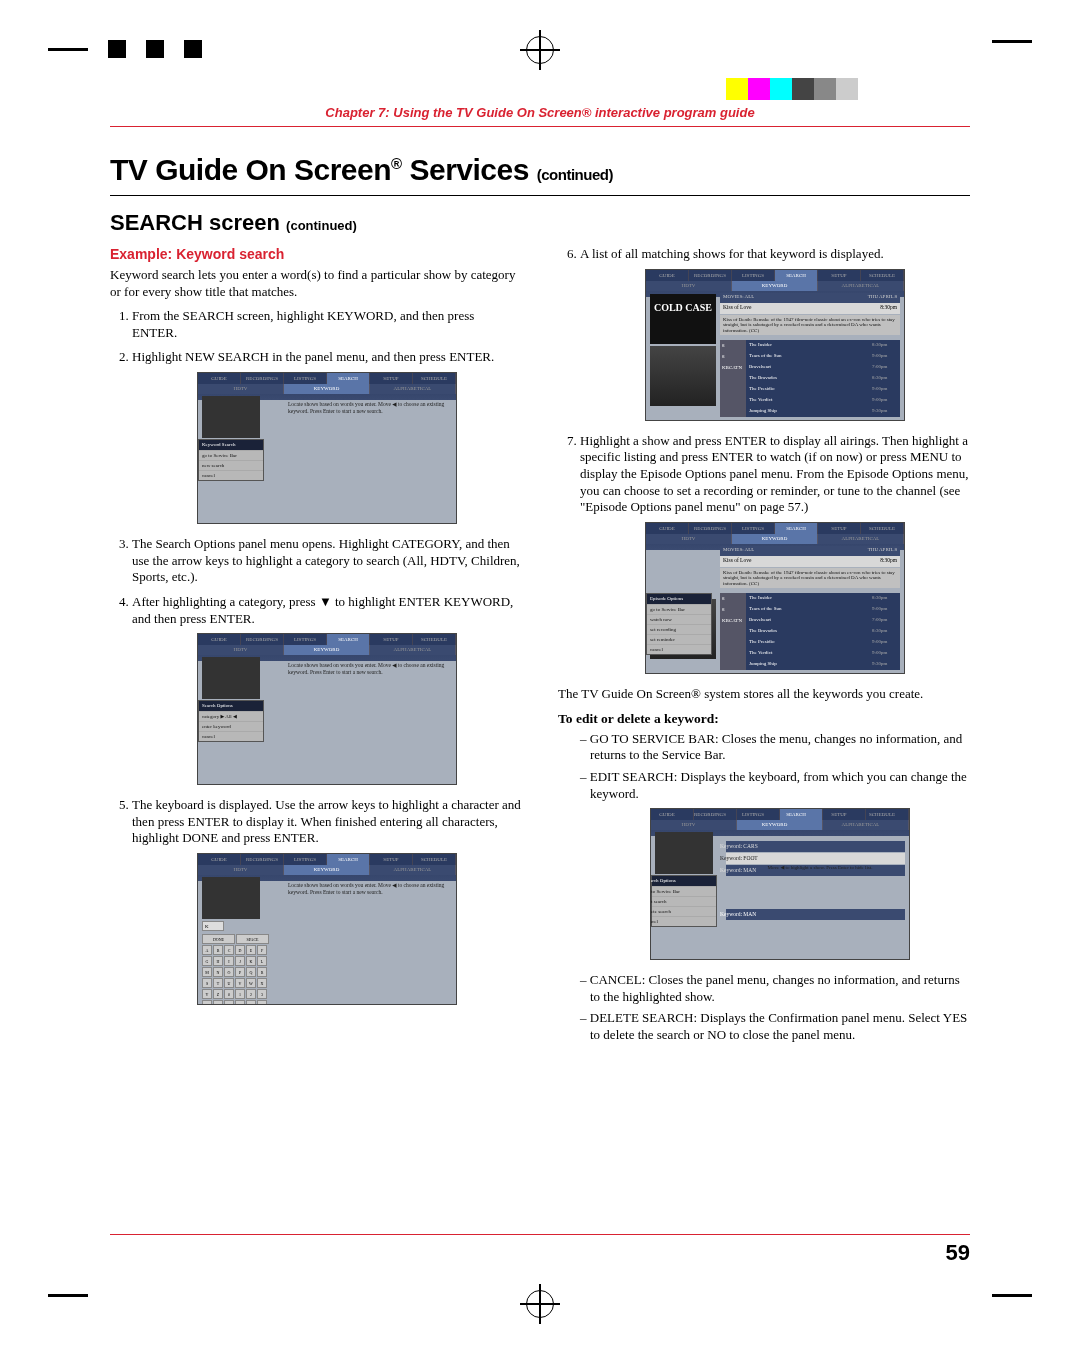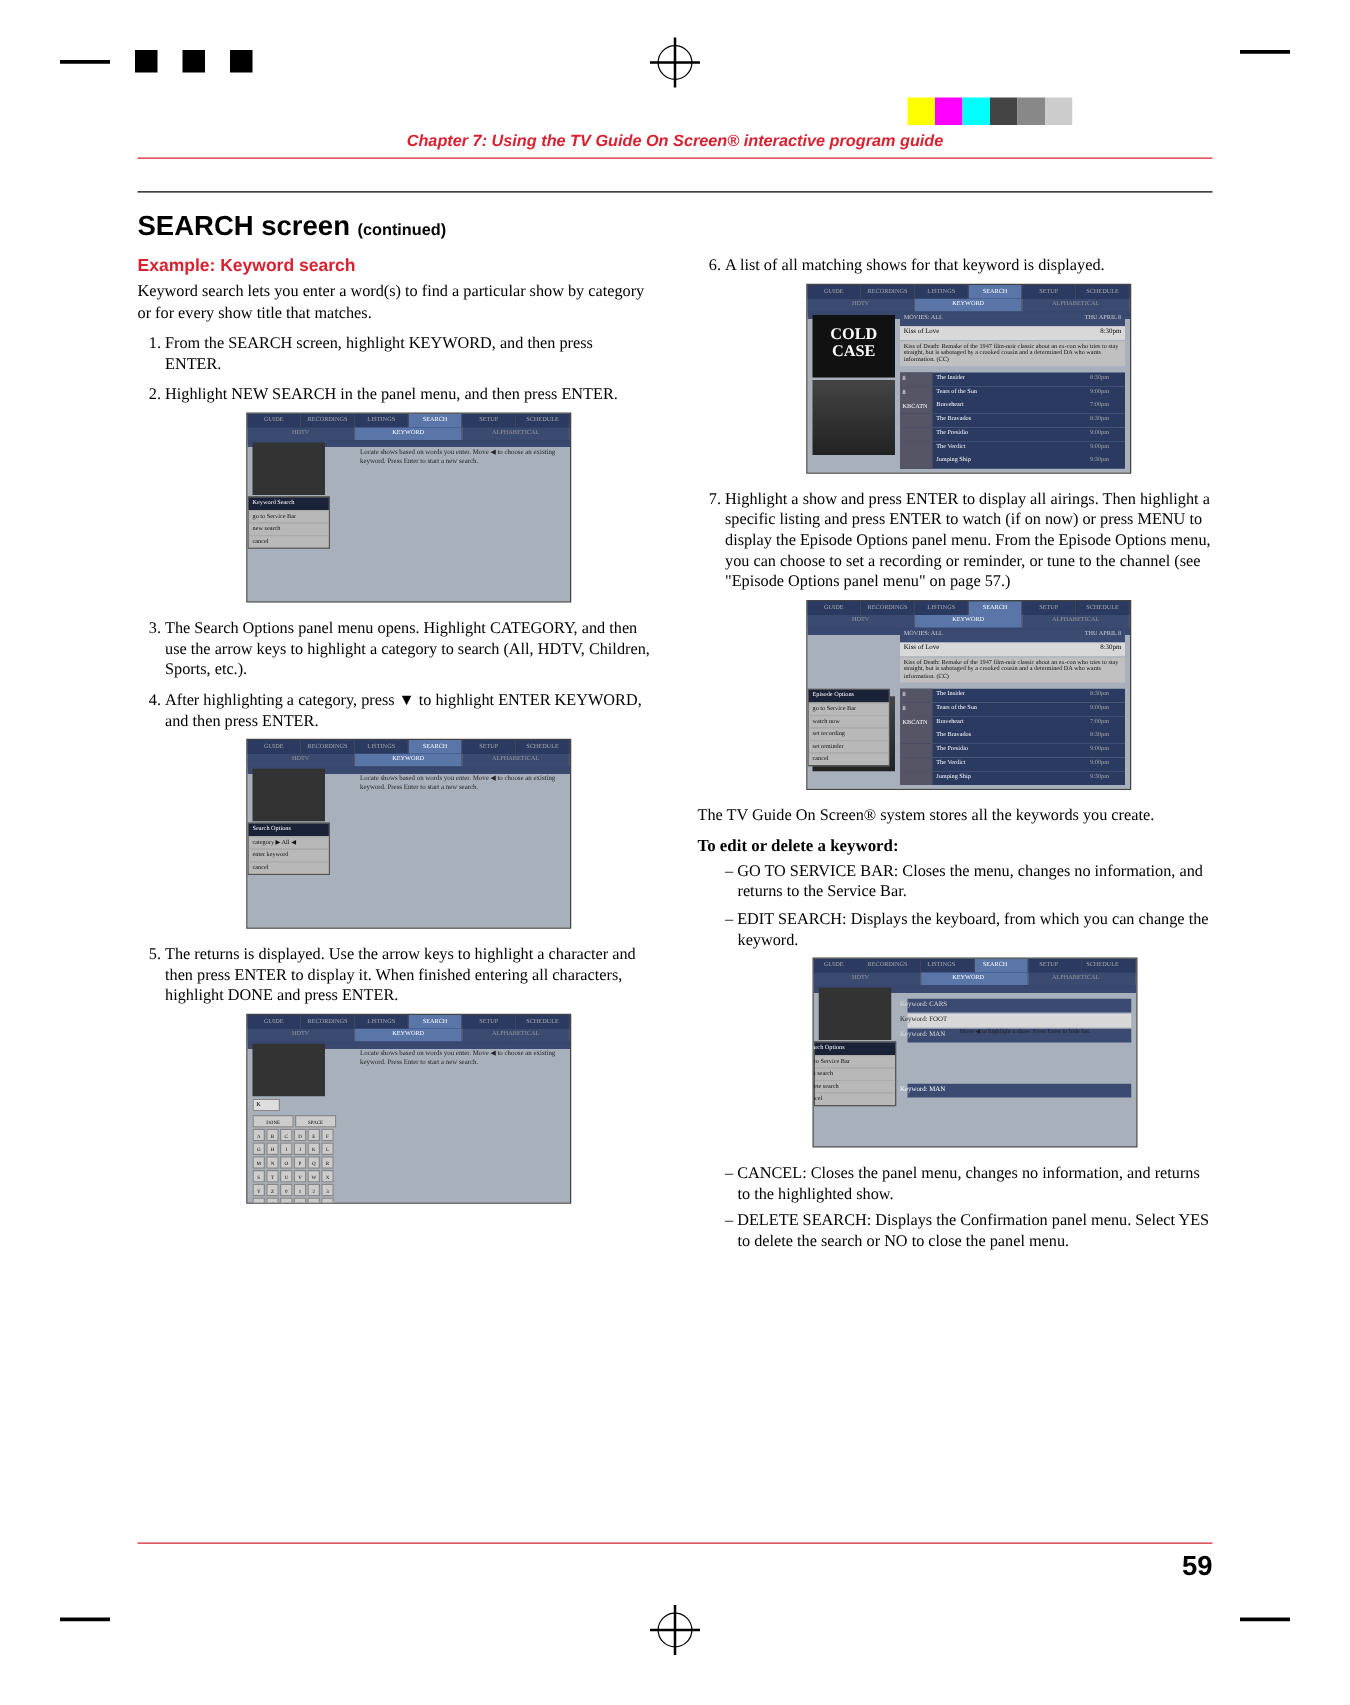--- a/index.html
+++ b/index.html
@@ -129,21 +129,21 @@
     .ss-keyrow{display:flex;gap:1px;margin-bottom:1px;}
     .ss-key{width:10px;height:10px;background:#ccc;border:0.5px solid #888;font-size:4px;text-align:center;line-height:10px;}
     .ss-wide{width:33px;}
     .ss-results .ss-listrow{position:absolute;left:74px;right:4px;height:11px;background:#2a3a60;display:flex;align-items:center;font-size:5px;}
     .ss-listrow .ch{width:26px;background:#556;color:#fff;height:100%;line-height:11px;padding-left:2px;}
     .ss-listrow .nm{flex:1;color:#fff;padding-left:3px;}
     .ss-listrow .tm{width:28px;color:#aaa;}
     .ss-header2{position:absolute;top:23px;left:74px;right:4px;height:10px;background:#3a4a70;font-size:5px;color:#ccc;padding:1px 3px;}
     .ss-movrow{position:absolute;top:33px;left:74px;right:4px;height:11px;background:#d8d8d8;font-size:5.5px;padding:1px 3px;}
     .ss-desc{position:absolute;top:45px;left:74px;right:4px;font-size:5px;color:#111;background:#c0c0c0;padding:2px 3px;height:20px;line-height:1.1;}
-    .ss-coldcase{position:absolute;top:24px;left:4px;width:66px;height:50px;background:#111;color:#fff;font-size:13px;font-weight:bold;text-align:center;padding-top:8px;line-height:1.1;}
+    .ss-coldcase{position:absolute;top:24px;left:4px;width:66px;height:50px;background:#111;color:#fff;font-size:10px;font-weight:bold;text-align:center;padding-top:8px;line-height:1.1;}
     .ss-face{position:absolute;top:76px;left:4px;width:66px;height:60px;background:linear-gradient(#444,#222);}
     .ss-kwlist{position:absolute;top:32px;left:75px;right:4px;}
     .ss-kwrow{background:#3a4a70;color:#ddd;font-size:5.5px;padding:2px 4px;margin-bottom:1px;height:11px;}
     .ss-kwhint{position:absolute;top:56px;left:100px;right:10px;font-size:5px;color:#222;text-align:center;}
     .sub-sub{font-family:Georgia,serif;font-weight:bold;font-size:13.5px;margin:4px 0 3px;}
     .indent-block{padding-left:22px;margin-bottom:6px;}
     .dash-list{padding-left:22px;}
     .dash-list li{list-style:none;text-indent:-10px;padding-left:10px;margin-bottom:5px;}
     .dash-list li::before{content:"– ";}
     .footer {
@@ -177,20 +177,24 @@
     </div>
   <div class="reg-right">
     <div class="reg-line"></div>
   </div>
 </div>
 
 <div class="page-content">
   <div class="chapter-header">Chapter 7: Using the TV Guide On Screen® interactive program guide</div>
   <div class="header-rule"></div>
 
+  <div class="main-title">
+    <span>TV Guide On Screen</span><sup>®</sup><span> Services</span>
+    <span class="cont">(continued)</span>
+  </div>
   <div class="title-rule"></div>
 
   <div class="section-title">
     <span>SEARCH screen</span>
     <span class="cont">(continued)</span>
   </div>
 
   <div class="columns">
     <div class="col">
       <div class="sub-heading">Example: Keyword search</div>
@@ -248,21 +252,21 @@
 Press Enter to start a new search.</div>
               <div class="ss-panel" style="top: 66px;">
                 <div class="ss-panel-top">Search Options</div>
                 <div class="ss-panel-item">category ▶  All  ◀</div>
                 <div class="ss-panel-item">enter keyword</div>
                 <div class="ss-panel-item">cancel</div>
               </div>
             </div>
         </li>
         <li>
-          <span>The returns is displayed. Use the arrow keys to highlight a character and then press ENTER to display it. When finished entering all characters, highlight DONE and press ENTER.</span>
+          <span>The keyboard is displayed. Use the arrow keys to highlight a character and then press ENTER to display it. When finished entering all characters, highlight DONE and press ENTER.</span>
           <div class="screenshot" id="ss3">
               <div class="ss-topbar">
                 <div class="ss-tab">GUIDE</div>
                 <div class="ss-tab">RECORDINGS</div>
                 <div class="ss-tab">LISTINGS</div>
                 <div class="ss-tab active">SEARCH</div>
                 <div class="ss-tab">SETUP</div>
                 <div class="ss-tab">SCHEDULE</div>
               </div>
               <div class="ss-subbar">

